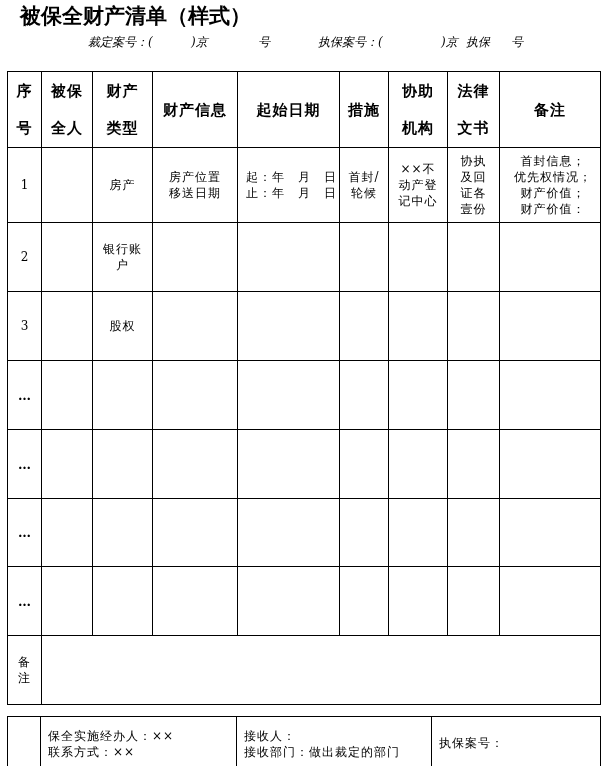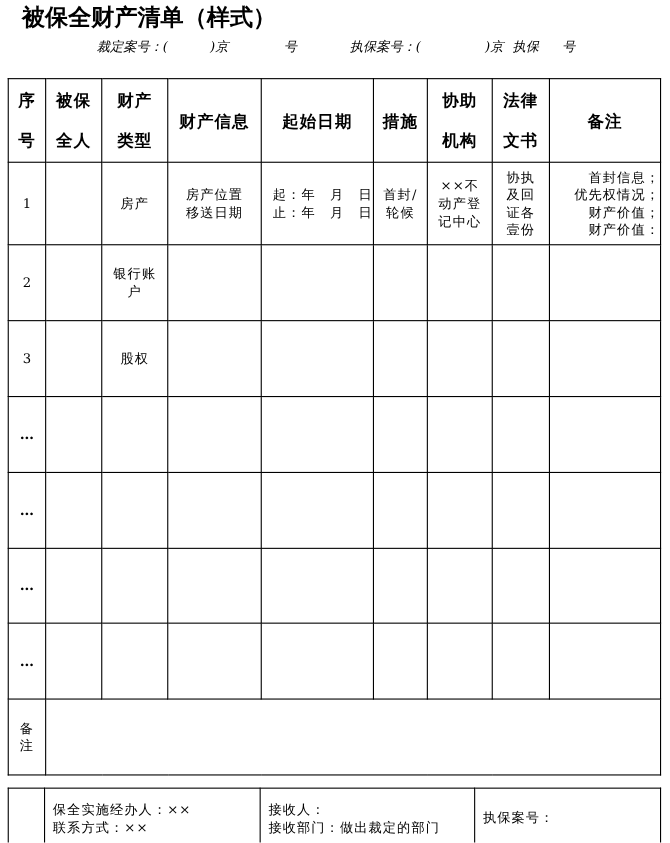--- a/index.html
+++ b/index.html
@@ -11,21 +11,21 @@
   table { border-collapse: collapse; table-layout: fixed; position: absolute; left: 7px; }
   td { border: 1px solid #000; padding: 0; vertical-align: middle; overflow: hidden; }
   #main { top: 71px; width: 593px; }
   #footer { top: 716px; width: 593px; }
   .hd { font-weight: bold; font-size: 15px; text-align: center; letter-spacing: 1px; }
   .hd .ln { display: block; line-height: 37px; }
   .hd .single { display: block; line-height: 20px; }
   .bd { font-size: 12px; letter-spacing: 1px; }
   .bd .ln { display: block; line-height: 16px; }
   .c { text-align: center; }
-  .l { text-align: right; padding-left: 6px; }
+  .l { text-align: center; padding-left: 6px; }
   .l2 { text-align: left; padding-left: 7px; }
   .num { font-size: 12px; text-align: center; }
   .dots { font-weight: bold; font-size: 13px; text-align: center; }
 </style>
 </head>
 <body>
 
 <div class="title">被保全财产清单（样式）</div>
 
 <span class="sub" style="left:88px">裁定案号：(</span>

